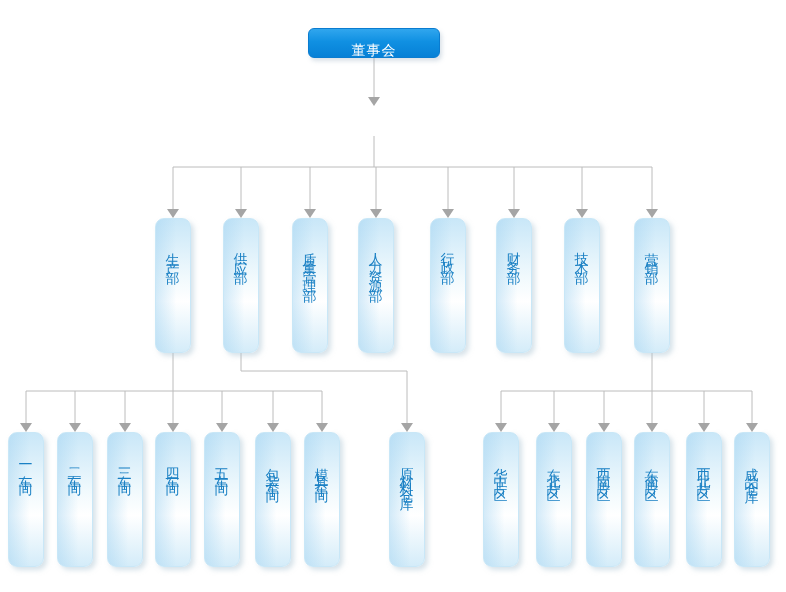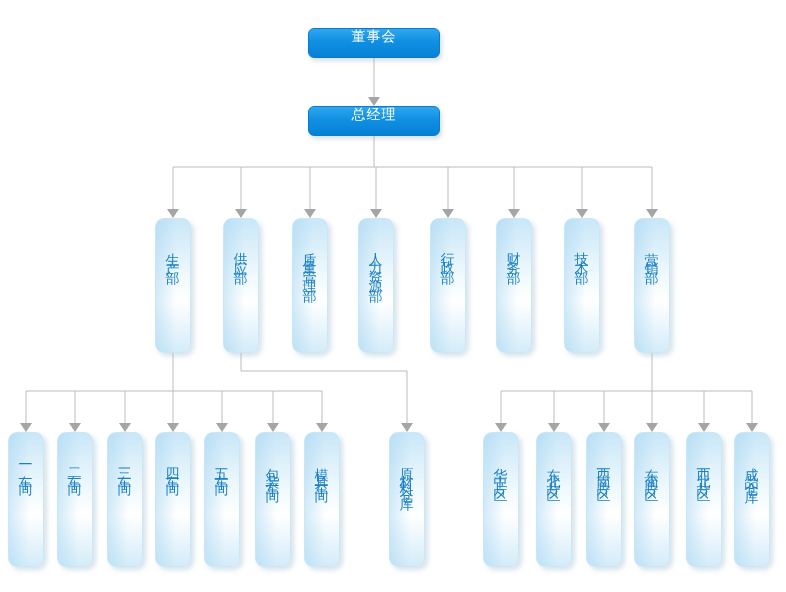--- a/index.html
+++ b/index.html
@@ -22,21 +22,21 @@
     width: 132px;
     height: 30px;
     box-sizing: border-box;
     background: linear-gradient(180deg,
       var(--executive-box-top, #30a6ee) 0%,
       #1090e2 45%,
       var(--executive-box-bottom, #0680d6) 100%);
     border: 1px solid #0a7cd0;
     border-radius: 6px;
     display: flex;
-    align-items: flex-start;
+    align-items: flex-end;
     justify-content: center;
     box-shadow: 2px 3px 4px rgba(145, 170, 190, 0.35);
   }
   .enode span {
     color: var(--executive-text, #ffffff);
     font-size: 14px;
     letter-spacing: 1px;
     line-height: 1;
   }
   
@@ -130,23 +130,20 @@
       <polygon points="598,423 610,423 604,432" fill="#a5a5a5"></polygon>
       <polygon points="646,423 658,423 652,432" fill="#a5a5a5"></polygon>
       <polygon points="698,423 710,423 704,432" fill="#a5a5a5"></polygon>
       <polygon points="746,423 758,423 752,432" fill="#a5a5a5"></polygon>
     </svg>
 
   <div class="enode" style="left:308px;top:28px">
     <span>董事会</span>
   </div>
 
-  <div class="enode" style="left:308px;top:106px">
-    <span>总经理</span>
-  </div>
 
   <div class="vnode l3" style="left:155px">
     <span>生产部</span>
   </div>
   <div class="vnode l3" style="left:223px">
     <span>供应部</span>
   </div>
   <div class="vnode l3" style="left:292px">
     <span>质量管理部</span>
   </div>

